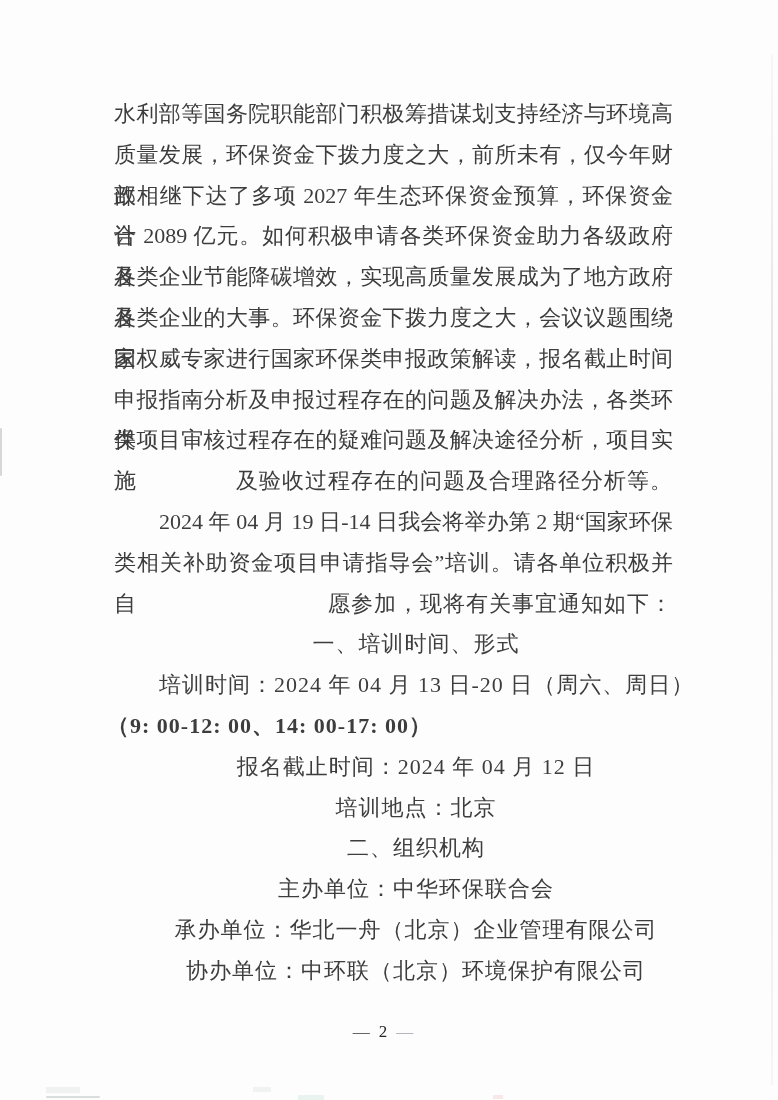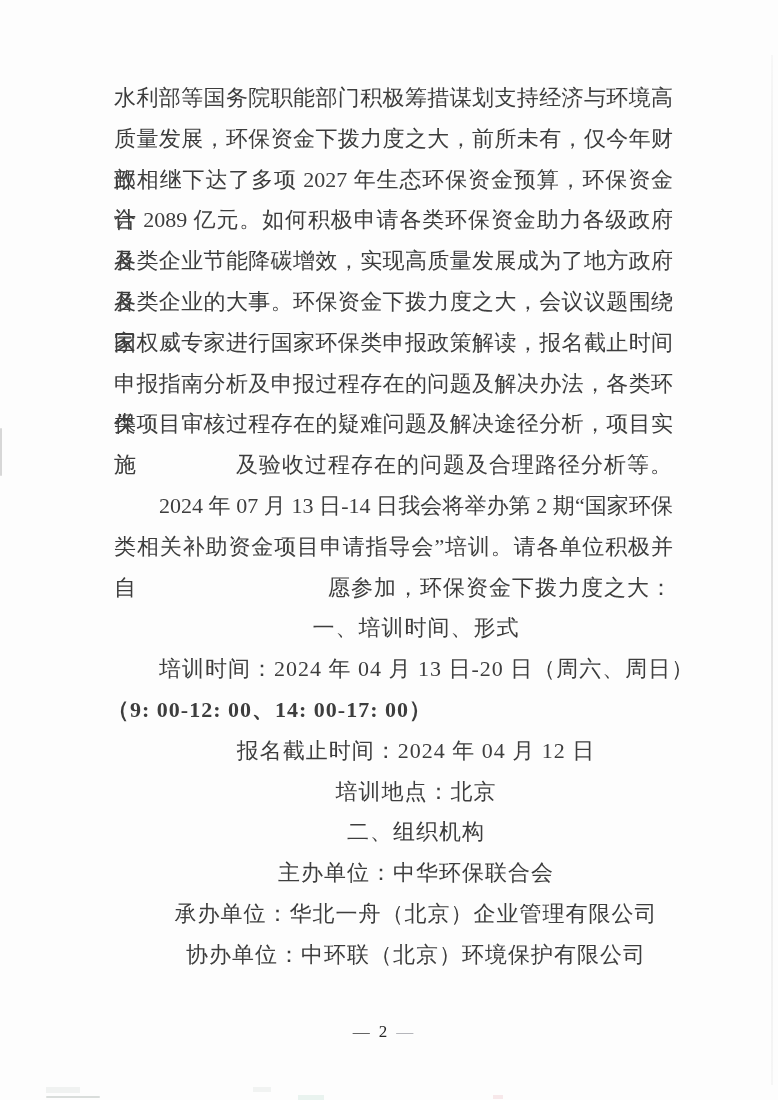--- a/index.html
+++ b/index.html
@@ -6,21 +6,21 @@
   body { background:#ffffff; }
   .page {
     position:relative;
     width:778px; height:1100px;
     background:#fdfdfd;
     font-family:"Liberation Serif", serif;
     overflow:hidden;
   }
   .textblock {
     position:absolute;
-    left:114px; top:78px; width:559px;
+    left:114px; top:94px; width:559px;
     color:#3d3d3d;
   }
   .line {
     height:40.8px; line-height:40.8px;
     font-size:22px;
     font-weight:400;
     box-sizing:border-box;
     white-space:nowrap;
   }
   
@@ -76,23 +76,23 @@
     <div class="line j">水利部等国务院职能部门积极筹措谋划支持经济与环境高</div>
     <div class="line j">质量发展，环保资金下拨力度之大，前所未有，仅今年财政</div>
     <div class="line j">部相继下达了多项 2027 年生态环保资金预算，环保资金合</div>
     <div class="line j">计 2089 亿元。如何积极申请各类环保资金助力各级政府及</div>
     <div class="line j">各类企业节能降碳增效，实现高质量发展成为了地方政府及</div>
     <div class="line j">各类企业的大事。环保资金下拨力度之大，会议议题围绕国</div>
     <div class="line j">家权威专家进行国家环保类申报政策解读，报名截止时间</div>
     <div class="line j">申报指南分析及申报过程存在的问题及解决办法，各类环保</div>
     <div class="line j">类项目审核过程存在的疑难问题及解决途径分析，项目实施</div>
     <div class="line l">及验收过程存在的问题及合理路径分析等。</div>
-    <div class="line ji">2024 年 07 月 13 日-14 日我会将举办第 2 期“国家环保</div>
+    <div class="line ji">2024 年 04 月 19 日-14 日我会将举办第 2 期“国家环保</div>
     <div class="line j">类相关补助资金项目申请指导会”培训。请各单位积极并自</div>
-    <div class="line l">愿参加，环保资金下拨力度之大：</div>
+    <div class="line l">愿参加，现将有关事宜通知如下：</div>
     <div class="line li">一、培训时间、形式</div>
     <div class="line li">培训时间：2024 年 04 月 13 日-20 日（周六、周日）</div>
     <div class="line ln">（9: 00-12: 00、14: 00-17: 00）</div>
     <div class="line li">报名截止时间：2024 年 04 月 12 日</div>
     <div class="line li">培训地点：北京</div>
     <div class="line li">二、组织机构</div>
     <div class="line li">主办单位：中华环保联合会</div>
     <div class="line li">承办单位：华北一舟（北京）企业管理有限公司</div>
     <div class="line li">协办单位：中环联（北京）环境保护有限公司</div>
   </div>

